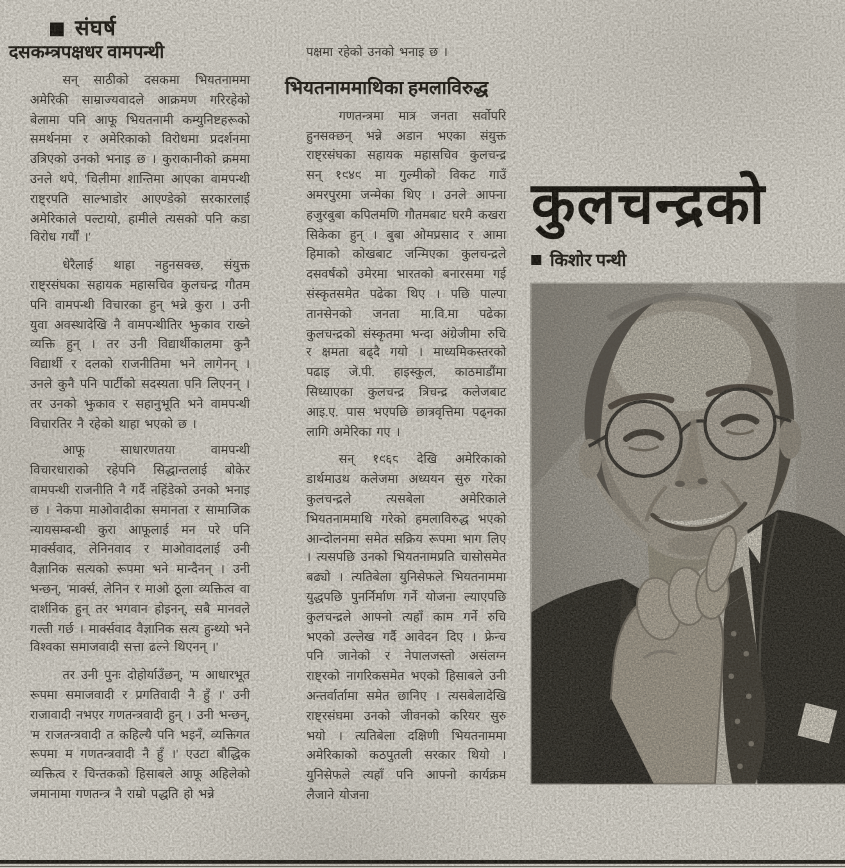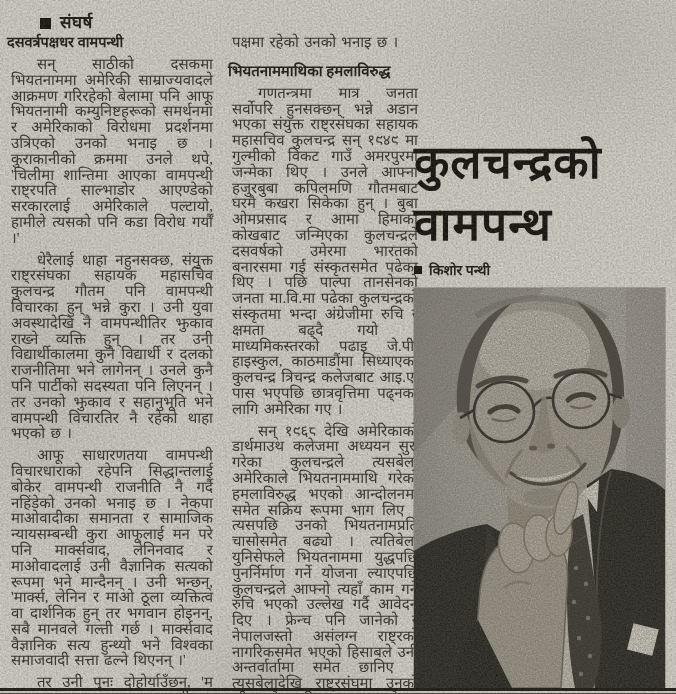--- a/index.html
+++ b/index.html
@@ -18,29 +18,29 @@
   .noise{position:absolute;inset:0;z-index:9;pointer-events:none;opacity:.45;}
   .sq{display:inline-block;width:11px;height:11px;background:#16140f;margin-right:9px;transform:translateY(1px);}
   .sq.small{width:8px;height:8px;margin-right:7px;transform:translateY(-1px);}
   .section-header{position:absolute;left:10px;top:10px;font-size:17px;font-weight:bold;color:#1b1913;letter-spacing:.5px;z-index:2;margin-left:30px;}
   .col{position:absolute;top:33px;z-index:2;}
   .col-left{left:7px;width:210px;}
   .col-mid{left:228px;width:194px;}
   .col-heading{margin:0;font-size:14.5px;line-height:18px;font-weight:bold;color:#1d1a14;}
   .col-heading.sub{margin:11px 0 0;font-size:15px;}
   p.body{
-    margin:6px 4px 0;
-    font-size:15px;line-height:15.8px;
+    margin:6px 17px 0;
+    font-size:10px;line-height:15.8px;
     text-align:justify;
     color:#33302a;
     word-spacing:1.5px;
   }
   p.indent{text-indent:26px;}
   p.leadin{margin-top:2px;}
-  .feature{position:absolute;left:414px;top:131px;width:251px;z-index:2;}
+  .feature{position:absolute;left:425px;top:131px;width:251px;z-index:2;}
   .headline{font-family:"DejaVu Sans","Liberation Sans",sans-serif;font-size:46px;line-height:62px;font-weight:bold;color:#13110c;letter-spacing:1px;}
   .byline{margin-top:5px;font-size:14px;font-weight:bold;color:#1d1a14;}
   .photo{margin-top:9px;width:251px;height:400px;position:relative;box-shadow:0 0 0 1px rgba(90,86,78,.35);}
   .photo svg{display:block;}
   .bottom-rule{position:absolute;left:0;right:0;bottom:3px;height:3px;background:#1b1914;z-index:3;}
   .bottom-rule-thin{position:absolute;left:0;right:0;bottom:0;height:1px;background:#4b463d;z-index:3;}
 </style>
 </head>
 <body>
 
@@ -52,38 +52,37 @@
       <feColorMatrix type="matrix" values="0 0 0 0 0.12  0 0 0 0 0.11  0 0 0 0 0.09  0.7 0.7 0.7 0 -0.72"></feColorMatrix>
     </filter>
     <rect width="676" height="694" filter="url(#grain)"></rect>
   </svg>
 
   <div class="section-header">
     <span class="sq"></span><span>संघर्ष</span>
   </div>
 
   <div class="col col-left">
-    <h2 class="col-heading">दसवर्त्रपक्षधर वामपन्थी</h2>
+    <h2 class="col-heading">दसकम्त्रपक्षधर वामपन्थी</h2>
     <p class="body indent">सन् साठीको दसकमा भियतनाममा अमेरिकी साम्राज्यवादले आक्रमण गरिरहेको बेलामा पनि आफू भियतनामी कम्युनिष्टहरूको समर्थनमा र अमेरिकाको विरोधमा प्रदर्शनमा उत्रिएको उनको भनाइ छ । कुराकानीको क्रममा उनले थपे, 'चिलीमा शान्तिमा आएका वामपन्थी राष्ट्रपति साल्भाडोर आएण्डेको सरकारलाई अमेरिकाले पल्टायो, हामीले त्यसको पनि कडा विरोध गर्यौं ।'</p>
     <p class="body indent">धेरैलाई थाहा नहुनसक्छ, संयुक्त राष्ट्रसंघका सहायक महासचिव कुलचन्द्र गौतम पनि वामपन्थी विचारका हुन् भन्ने कुरा । उनी युवा अवस्थादेखि नै वामपन्थीतिर झुकाव राख्ने व्यक्ति हुन् । तर उनी विद्यार्थीकालमा कुनै विद्यार्थी र दलको राजनीतिमा भने लागेनन् । उनले कुनै पनि पार्टीको सदस्यता पनि लिएनन् । तर उनको झुकाव र सहानुभूति भने वामपन्थी विचारतिर नै रहेको थाहा भएको छ ।</p>
     <p class="body indent">आफू साधारणतया वामपन्थी विचारधाराको रहेपनि सिद्धान्तलाई बोकेर वामपन्थी राजनीति नै गर्दै नहिंडेको उनको भनाइ छ । नेकपा माओवादीका समानता र सामाजिक न्यायसम्बन्धी कुरा आफूलाई मन परे पनि मार्क्सवाद, लेनिनवाद र माओवादलाई उनी वैज्ञानिक सत्यको रूपमा भने मान्दैनन् । उनी भन्छन्, 'मार्क्स, लेनिन र माओ ठूला व्यक्तित्व वा दार्शनिक हुन् तर भगवान होइनन्, सबै मानवले गल्ती गर्छ । मार्क्सवाद वैज्ञानिक सत्य हुन्थ्यो भने विश्वका समाजवादी सत्ता ढल्ने थिएनन् ।'</p>
     <p class="body indent">तर उनी पुनः दोहोर्याउँछन्, 'म आधारभूत रूपमा समाजवादी र प्रगतिवादी नै हुँ ।' उनी राजावादी नभएर गणतन्त्रवादी हुन् । उनी भन्छन्, 'म राजतन्त्रवादी त कहिल्यै पनि भइनँ, व्यक्तिगत रूपमा म गणतन्त्रवादी नै हुँ ।' एउटा बौद्धिक व्यक्तित्व र चिन्तकको हिसाबले आफू अहिलेको जमानामा गणतन्त्र नै राम्रो पद्धति हो भन्ने</p>
   </div>
 
   <div class="col col-mid">
     <p class="body leadin">पक्षमा रहेको उनको भनाइ छ ।</p>
     <h2 class="col-heading sub">भियतनाममाथिका हमलाविरुद्ध</h2>
     <p class="body indent">गणतन्त्रमा मात्र जनता सर्वोपरि हुनसक्छन् भन्ने अडान भएका संयुक्त राष्ट्रसंघका सहायक महासचिव कुलचन्द्र सन् १९४९ मा गुल्मीको विकट गाउँ अमरपुरमा जन्मेका थिए । उनले आफ्ना हजुरबुबा कपिलमणि गौतमबाट घरमै कखरा सिकेका हुन् । बुबा ओमप्रसाद र आमा हिमाको कोखबाट जन्मिएका कुलचन्द्रले दसवर्षको उमेरमा भारतको बनारसमा गई संस्कृतसमेत पढेका थिए । पछि पाल्पा तानसेनको जनता मा.वि.मा पढेका कुलचन्द्रको संस्कृतमा भन्दा अंग्रेजीमा रुचि र क्षमता बढ्दै गयो । माध्यमिकस्तरको पढाइ जे.पी. हाइस्कुल, काठमाडौंमा सिध्याएका कुलचन्द्र त्रिचन्द्र कलेजबाट आइ.ए. पास भएपछि छात्रवृत्तिमा पढ्नका लागि अमेरिका गए ।</p>
     <p class="body indent">सन् १९६८ देखि अमेरिकाको डार्थमाउथ कलेजमा अध्ययन सुरु गरेका कुलचन्द्रले त्यसबेला अमेरिकाले भियतनाममाथि गरेको हमलाविरुद्ध भएको आन्दोलनमा समेत सक्रिय रूपमा भाग लिए । त्यसपछि उनको भियतनामप्रति चासोसमेत बढ्यो । त्यतिबेला युनिसेफले भियतनाममा युद्धपछि पुनर्निर्माण गर्ने योजना ल्याएपछि कुलचन्द्रले आफ्नो त्यहाँ काम गर्ने रुचि भएको उल्लेख गर्दै आवेदन दिए । फ्रेन्च पनि जानेको र नेपालजस्तो असंलग्न राष्ट्रको नागरिकसमेत भएको हिसाबले उनी अन्तर्वार्तामा समेत छानिए । त्यसबेलादेखि राष्ट्रसंघमा उनको जीवनको करियर सुरु भयो । त्यतिबेला दक्षिणी भियतनाममा अमेरिकाको कठपुतली सरकार थियो । युनिसेफले त्यहाँ पनि आफ्नो कार्यक्रम लैजाने योजना</p>
   </div>
 
   <div class="feature">
     <div class="headline">
       <div>कुलचन्द्रको</div>
-      <div>वामपन्थ</div>
     </div>
     <div class="byline">
       <span class="sq small"></span><span>किशोर पन्थी</span>
     </div>
 
     <div class="photo">
       <svg viewBox="0 0 251 400" width="251" height="400" aria-hidden="true">
         <defs>
           <radialGradient id="pbg" cx="62%" cy="28%" r="85%">
             <stop offset="0" stop-color="#b6b2a9"></stop>

